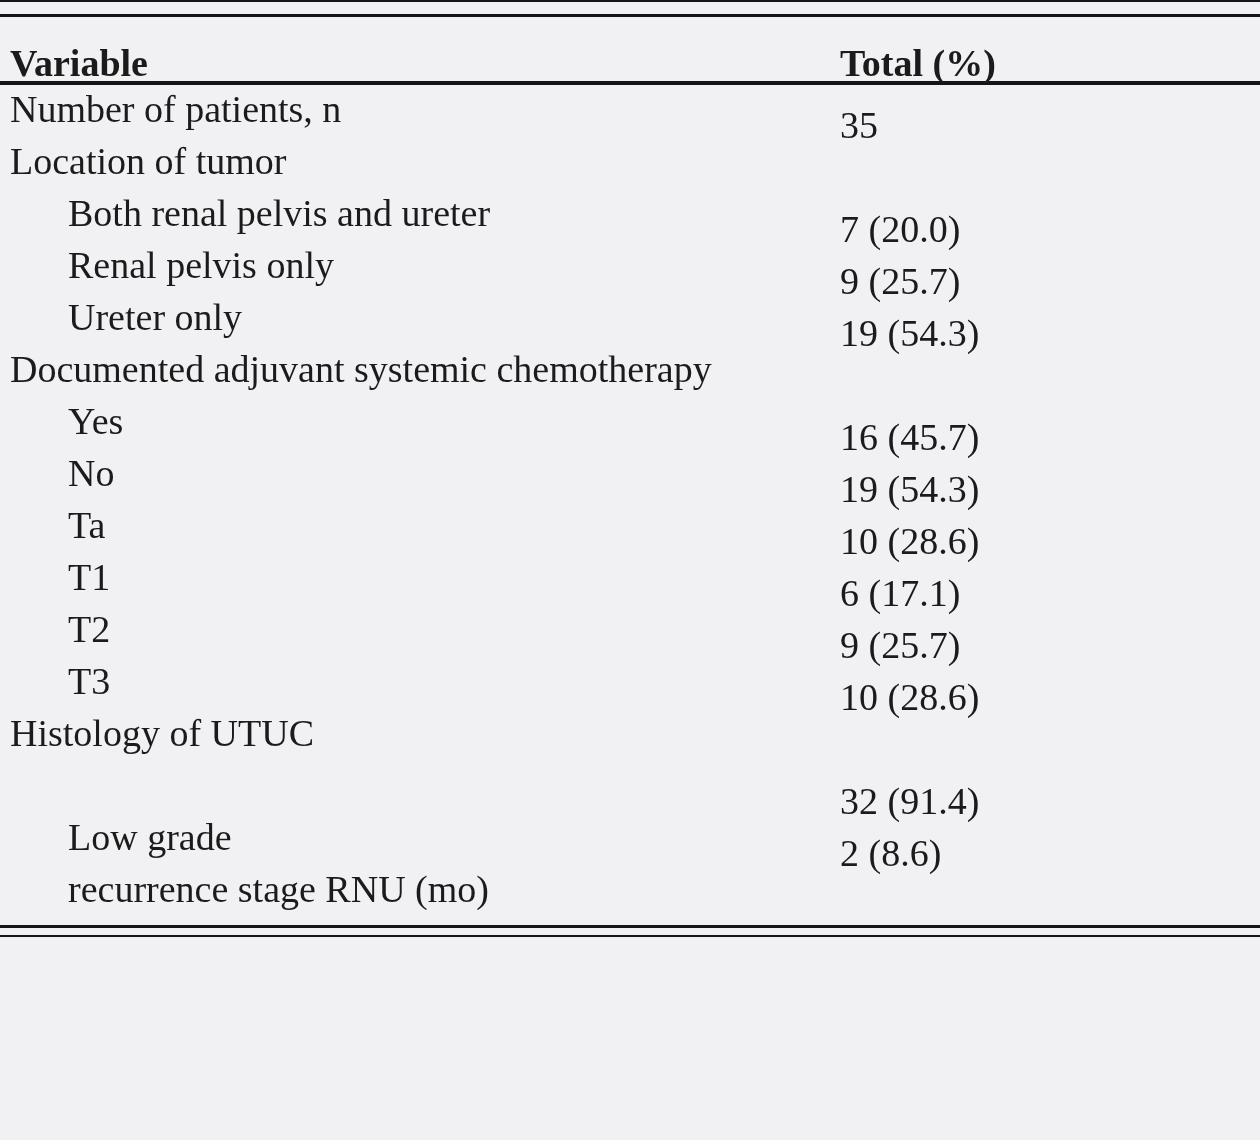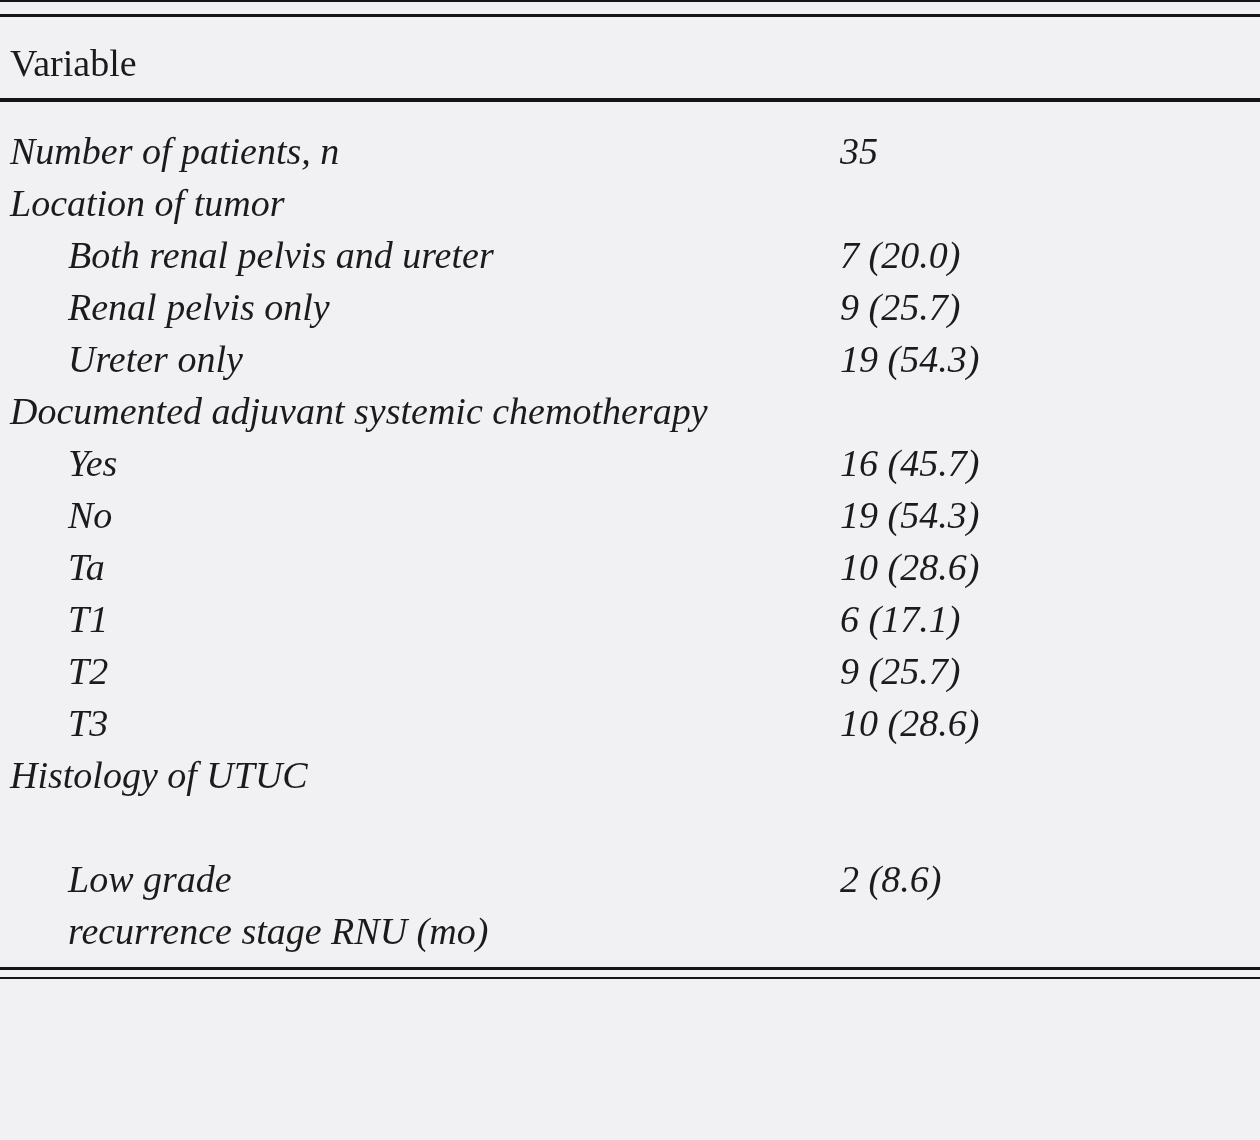--- a/index.html
+++ b/index.html
@@ -18,74 +18,74 @@
   }
   .rule {
     width: 100%;
     background: #151515;
   }
   .rule-top-thin    { height: 2px; }
   .gap-top          { height: 12px; }
   .rule-top-thick   { height: 3px; }
   .header-row {
     position: relative;
-    height: 81px;
+    height: 64px;
     font-size: 38px;
+    font-weight: bold;
   }
   .header-cell-variable {
     position: absolute;
     left: 10px;
     top: 24px;
   }
   .header-cell-total {
     position: absolute;
     left: 840px;
     top: 24px;
   }
   .rule-mid { height: 4px; }
   .rows {
-    padding-top: 25px;
-    font-style: italic;
   }
   .row {
     position: relative;
     height: 52px;
     font-size: 38px;
     line-height: 48px;
     white-space: nowrap;
   }
   .cell-label {
     position: absolute;
     left: 10px;
     top: 0;
   }
   .row.indent .cell-label {
     left: 68px;
   }
   .cell-value {
     position: absolute;
     left: 840px;
-    top: 0;
+    top: 16px;
   }
   .gap-bottom   { height: 8px; }
   .rule-bottom  { height: 3px; }
   .gap-bottom2  { height: 7px; }
   .rule-bottom-thin { height: 2px; }
 </style>
 </head>
 <body>
 
 <div class="page">
 
   <div class="rule rule-top-thin"></div>
   <div class="gap-top"></div>
   <div class="rule rule-top-thick"></div>
 
   <div class="header-row">
     <span class="header-cell-variable">Variable</span>
+    <span class="header-cell-total">Total (%)</span>
   </div>
 
   <div class="rule rule-mid"></div>
 
   <div class="rows">
     <div class="row">
       <span class="cell-label">Number of patients, n</span>
       <span class="cell-value">35</span>
     </div>
     <div class="row">
@@ -130,20 +130,21 @@
     </div>
     <div class="row indent">
       <span class="cell-label">T3</span>
       <span class="cell-value">10 (28.6)</span>
     </div>
     <div class="row">
       <span class="cell-label">Histology of UTUC</span>
       <span class="cell-value"></span>
     </div>
     <div class="row indent">
+      <span class="cell-value">32 (91.4)</span>
     </div>
     <div class="row indent">
       <span class="cell-label">Low grade</span>
       <span class="cell-value">2 (8.6)</span>
     </div>
     <div class="row indent">
       <span class="cell-label">recurrence stage RNU (mo)</span>
       <span class="cell-value"></span>
     </div>
   </div>

